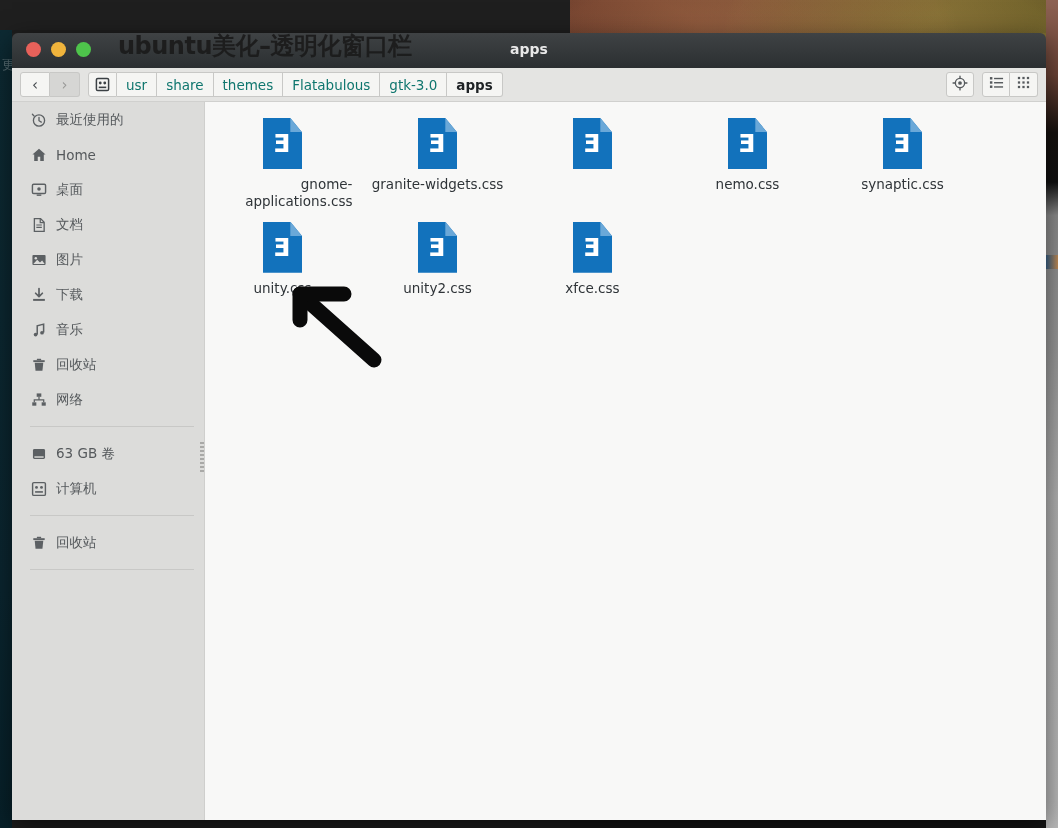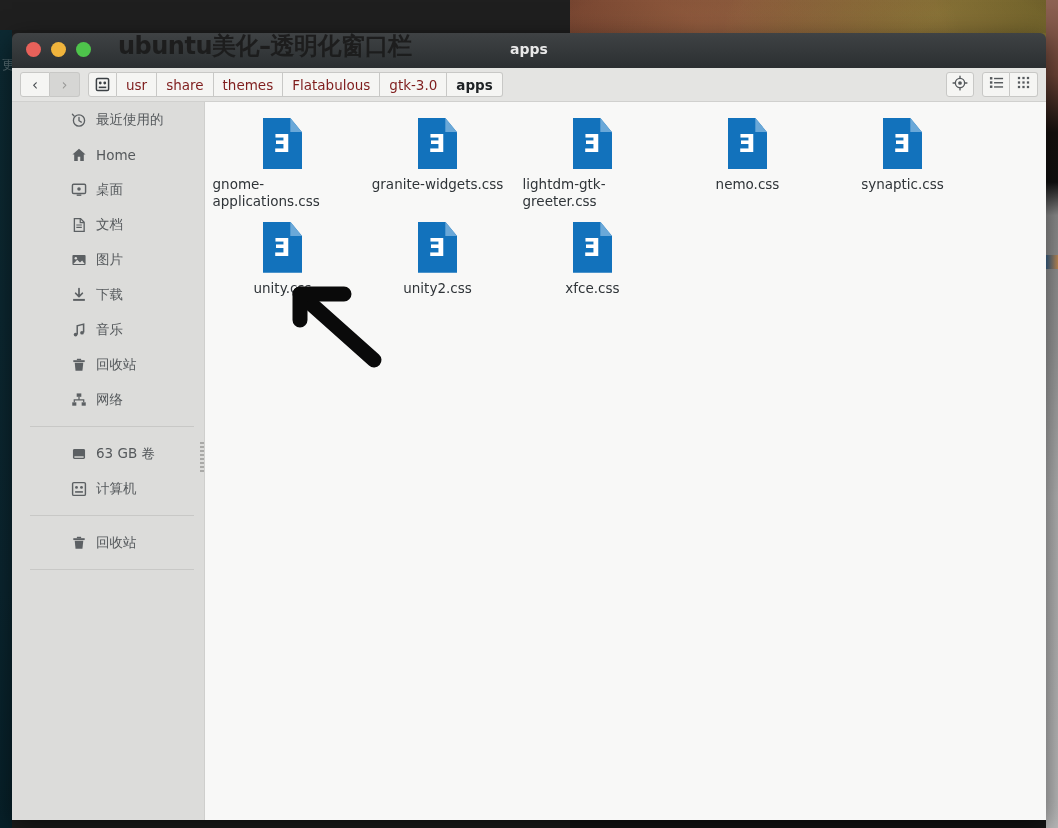--- a/index.html
+++ b/index.html
@@ -83,21 +83,21 @@
     border:1px solid #c8c8c6; display:flex; align-items:center; justify-content:center;
     font-size:15px; color:#43484c;
   }
   .navbtn:first-child{ border-radius:3px 0 0 3px; }
   .navbtn:last-child{ border-radius:0 3px 3px 0; border-left:none; background:#d6d6d4; color:#9a9a98; }
 
   #breadcrumb{ display:flex; }
   .crumb{
     height:25px; padding:0 9px; background:#f5f5f3;
     border:1px solid #c8c8c6; border-left:none;
-    display:flex; align-items:center; font-size:13.5px; color:#7f1d1d;
+    display:flex; align-items:center; font-size:13.5px; color:#0f766e;
     white-space:nowrap;
   }
   .crumb.first{ border-left:1px solid #c8c8c6; border-radius:3px 0 0 3px; padding:0 6px; }
   .crumb.last{ border-radius:0 3px 3px 0; font-weight:bold; color:#1f2326; }
   .crumb-icon{ display:flex; align-items:center; }
 
   #toolbar-right{ margin-left:auto; display:flex; gap:8px; }
   .tbtn{
     width:28px; height:25px; background:#f5f5f3; border:1px solid #c8c8c6;
     border-radius:3px; display:flex; align-items:center; justify-content:center;
@@ -108,21 +108,21 @@
 
   
   #body{ display:flex; height:718px; }
 
   #sidebar{
     width:192px; background:#dcdcda; overflow:hidden;
     position:relative; flex:none;
   }
   .side-item{
     height:35px; display:flex; align-items:center; padding-left:18px;
-    font-size:13.5px; color:#55595c; gap:9px; position:relative;margin-left:40px;
+    font-size:13.5px; color:#55595c; gap:9px; position:relative;
   }
   .side-item .sicon{
     width:17px; height:17px; display:flex; align-items:center; justify-content:center;
     color:#5c6063; flex:none;
   }
   .side-sep{ height:1px; background:#c8c8c6; margin:9px 10px 9px 18px; }
   .eject{
     position:absolute; right:8px; top:5px; width:24px; height:25px;
     background:#f1f1ef; border:1px solid #cfcfcd; border-radius:3px;
     display:flex; align-items:center; justify-content:center;
@@ -138,21 +138,21 @@
   }
   #file-grid{
     position:absolute; left:0; top:8px; right:0;
     display:flex; flex-wrap:wrap;
   }
   .file{
     width:155px; padding:8px 6px 4px; display:flex; flex-direction:column;
     align-items:center; gap:7px;
   }
   .fname{
-    font-size:13.5px; color:#2f3438; text-align:left; line-height:1.25;
+    font-size:13.5px; color:#2f3438; text-align:right; line-height:1.25;
     max-width:140px; word-break:break-word;
   }
   .css-icon{ position:relative; width:39px; height:51px; }
   .css-icon .sheet{
     position:absolute; inset:0; background:#1272bc;
     clip-path:polygon(0 0, 70% 0, 100% 28%, 100% 100%, 0 100%);
   }
   .css-icon .fold{
     position:absolute; right:0; top:0; width:30%; height:28%;
     background:#6aa8d8;
@@ -427,21 +427,20 @@
           </span>
           <span class="fname">granite-widgets.css</span>
         </div>
 
         <div class="file">
           <span class="css-icon">
             <span class="sheet"></span>
               <span class="fold"></span>
               <span class="three">E</span>
           </span>
-          <span class="fname">lightdm-gtk-greeter.css</span>
         </div>
 
         <div class="file">
           <span class="css-icon">
             <span class="sheet"></span>
               <span class="fold"></span>
               <span class="three">E</span>
           </span>
           <span class="fname">nemo.css</span>
         </div>

